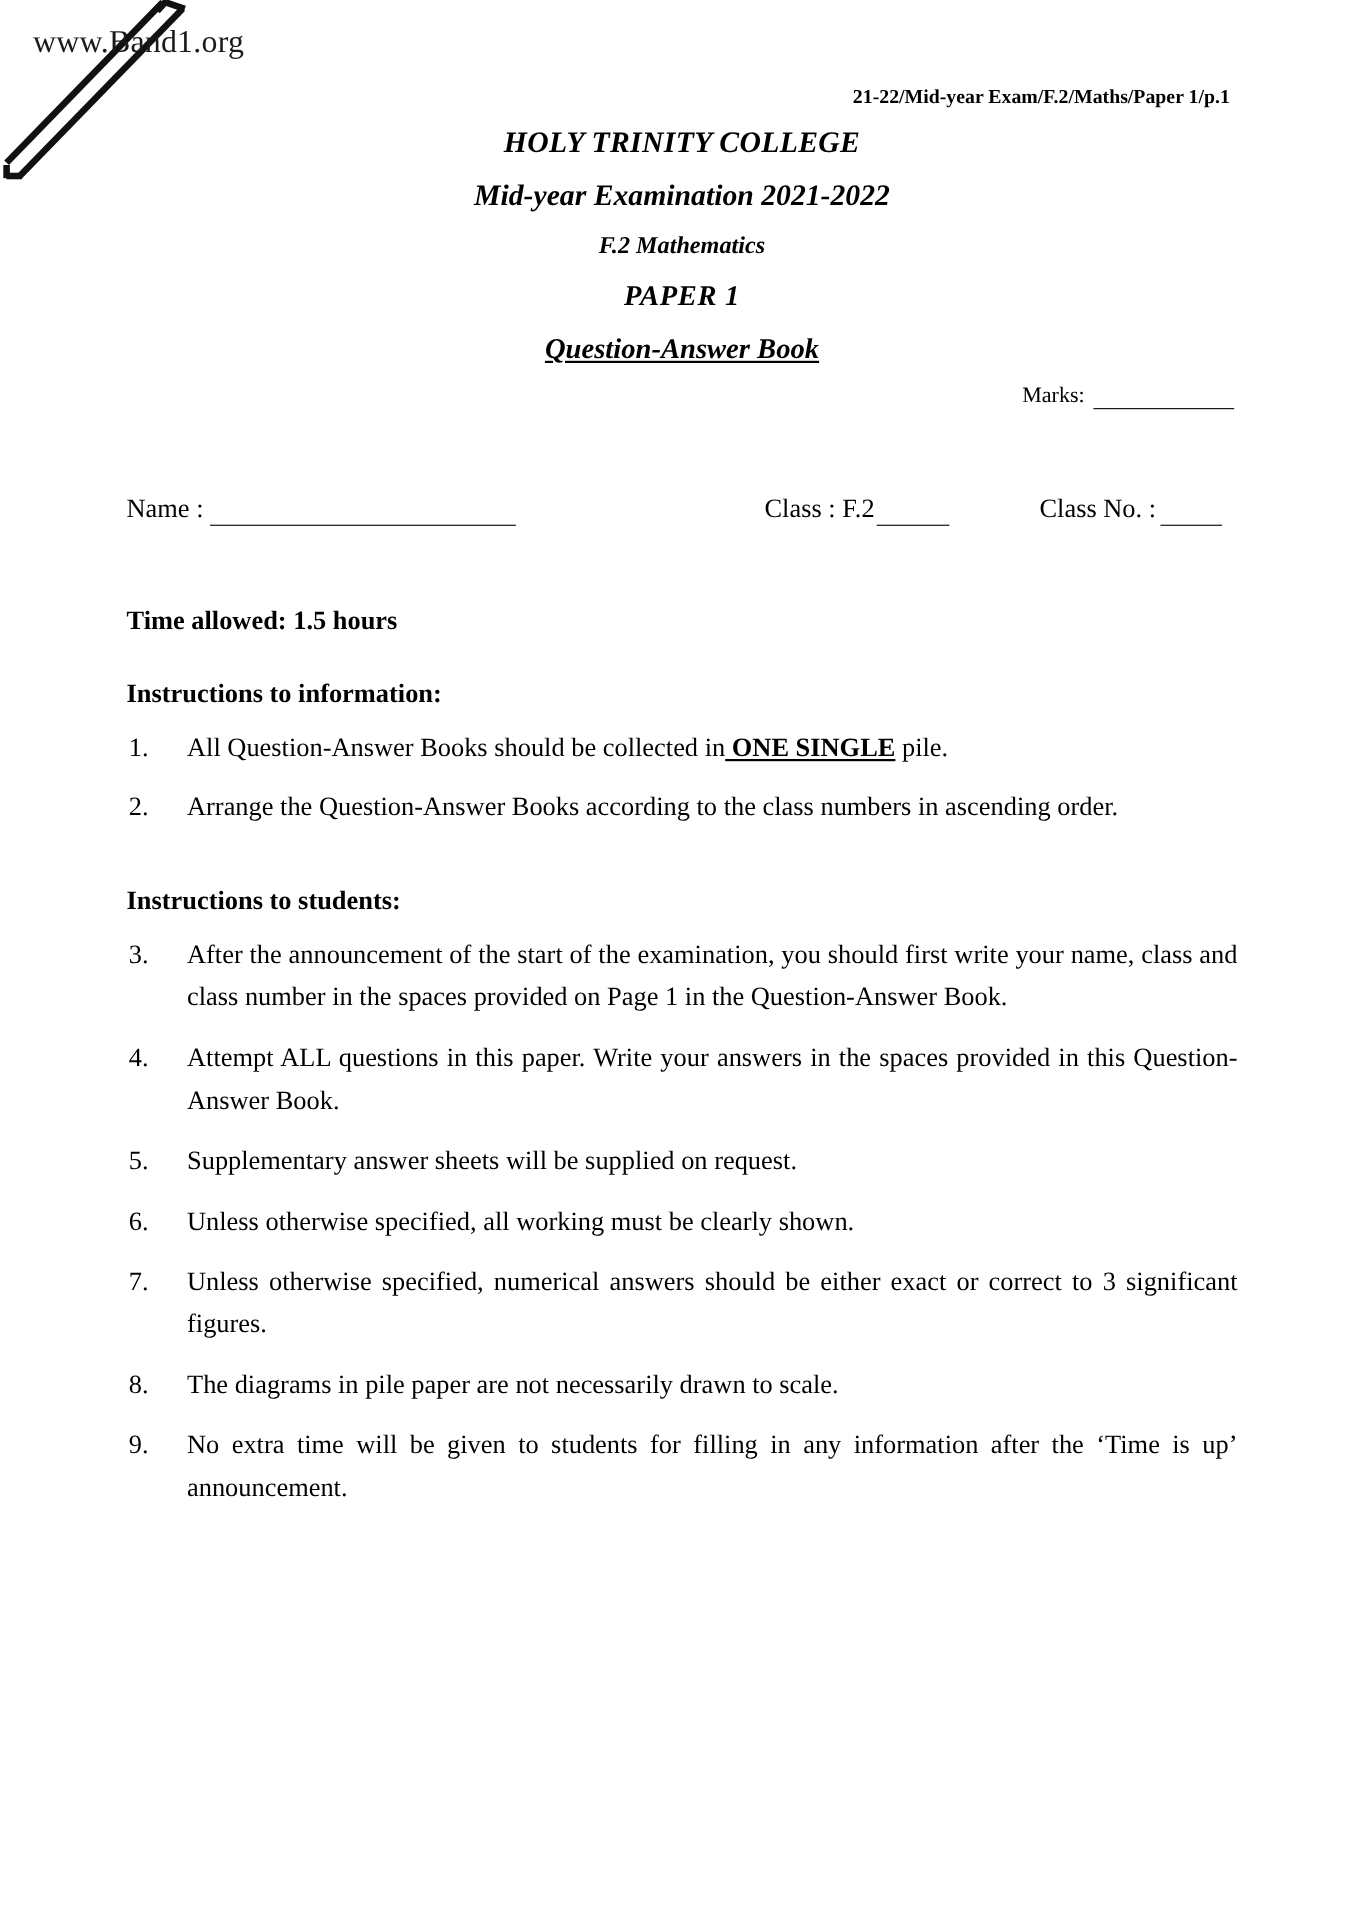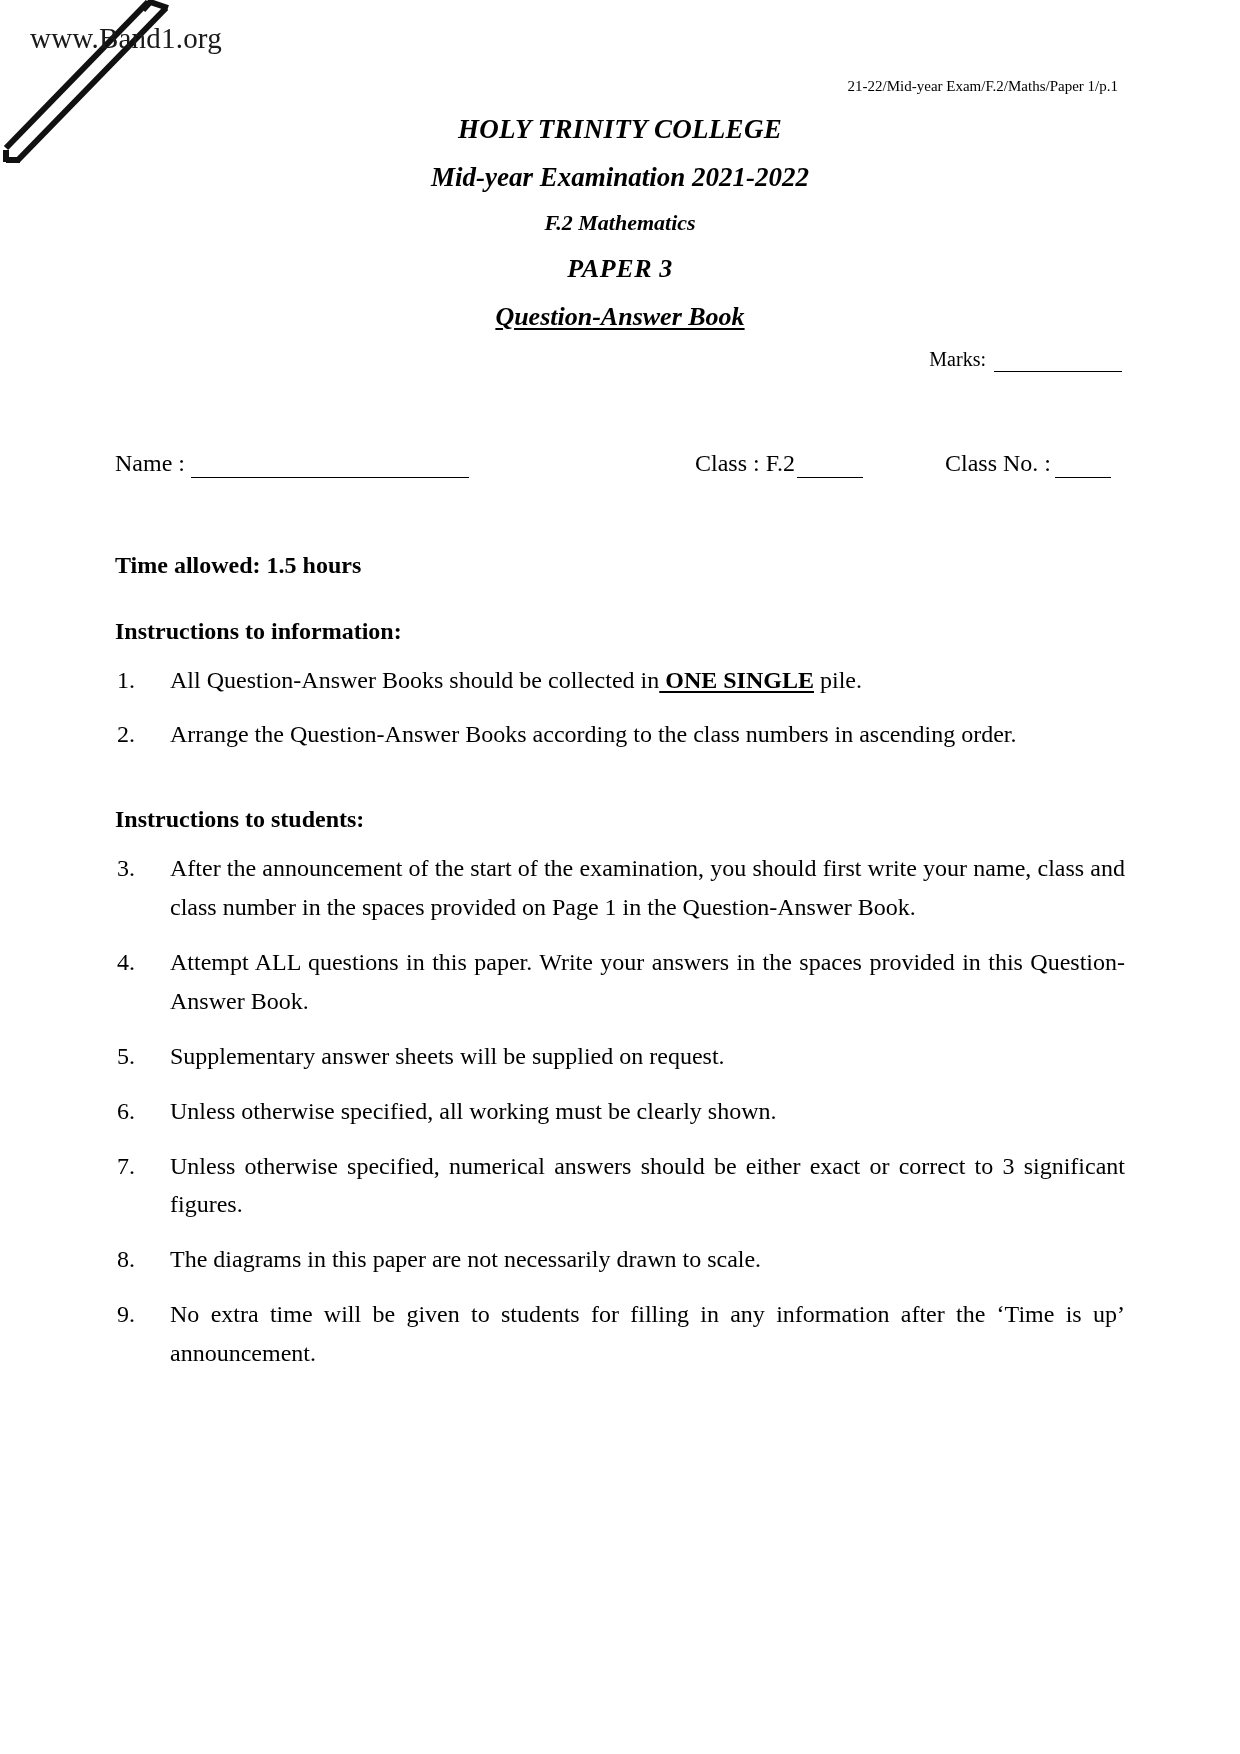--- a/index.html
+++ b/index.html
@@ -41,22 +41,23 @@
     position: absolute;
     left: 0; top: 0;
     width: 1240px;
     height: 1754px;
   }
 
   .header-code {
     position: absolute;
     right: 122px;
     top: 78px;
-    font-size: 15px;
+    font-size: 18px;
     white-space: nowrap;
+    font-weight: bold;
   }
 
   .title-block {
     position: absolute;
     left: 0;
     top: 110px;
     width: 1240px;
     text-align: center;
   }
   .title-line {
@@ -161,21 +162,21 @@
     </svg>
     <div class="watermark-text">www.Band1.org</div>
   </div>
 
   <div class="header-code">21-22/Mid-year Exam/F.2/Maths/Paper 1/p.1</div>
 
   <div class="title-block">
     <div class="title-line t1">HOLY TRINITY COLLEGE</div>
     <div class="title-line t2">Mid-year Examination 2021-2022</div>
     <div class="title-line t3">F.2 Mathematics</div>
-    <div class="title-line t4">PAPER 3</div>
+    <div class="title-line t4">PAPER 1</div>
     <div class="title-line t5"><span>Question-Answer Book</span></div>
   </div>
 
   <div class="marks-row">
     <span>Marks:</span><span class="blank blank-marks">&nbsp;</span>
   </div>
 
   <div class="idrow">
     <div class="name">
       <span>Name :</span><span class="blank blank-name">&nbsp;</span>
@@ -217,21 +218,21 @@
       <li class="item tight">
         <span class="num">5.</span><span>Supplementary answer sheets will be supplied on request.</span>
       </li>
       <li class="item tight">
         <span class="num">6.</span><span>Unless otherwise specified, all working must be clearly shown.</span>
       </li>
       <li class="item">
         <span class="num">7.</span><span>Unless otherwise specified, numerical answers should be either exact or correct to 3 significant figures.</span>
       </li>
       <li class="item tight">
-        <span class="num">8.</span><span>The diagrams in this paper are not necessarily drawn to scale.</span>
+        <span class="num">8.</span><span>The diagrams in pile paper are not necessarily drawn to scale.</span>
       </li>
       <li class="item">
         <span class="num">9.</span><span>No extra time will be given to students for filling in any information after the ‘Time is up’ announcement.</span>
       </li>
     </ol>
 
   </div>
 </div>
 
 </body></html>

